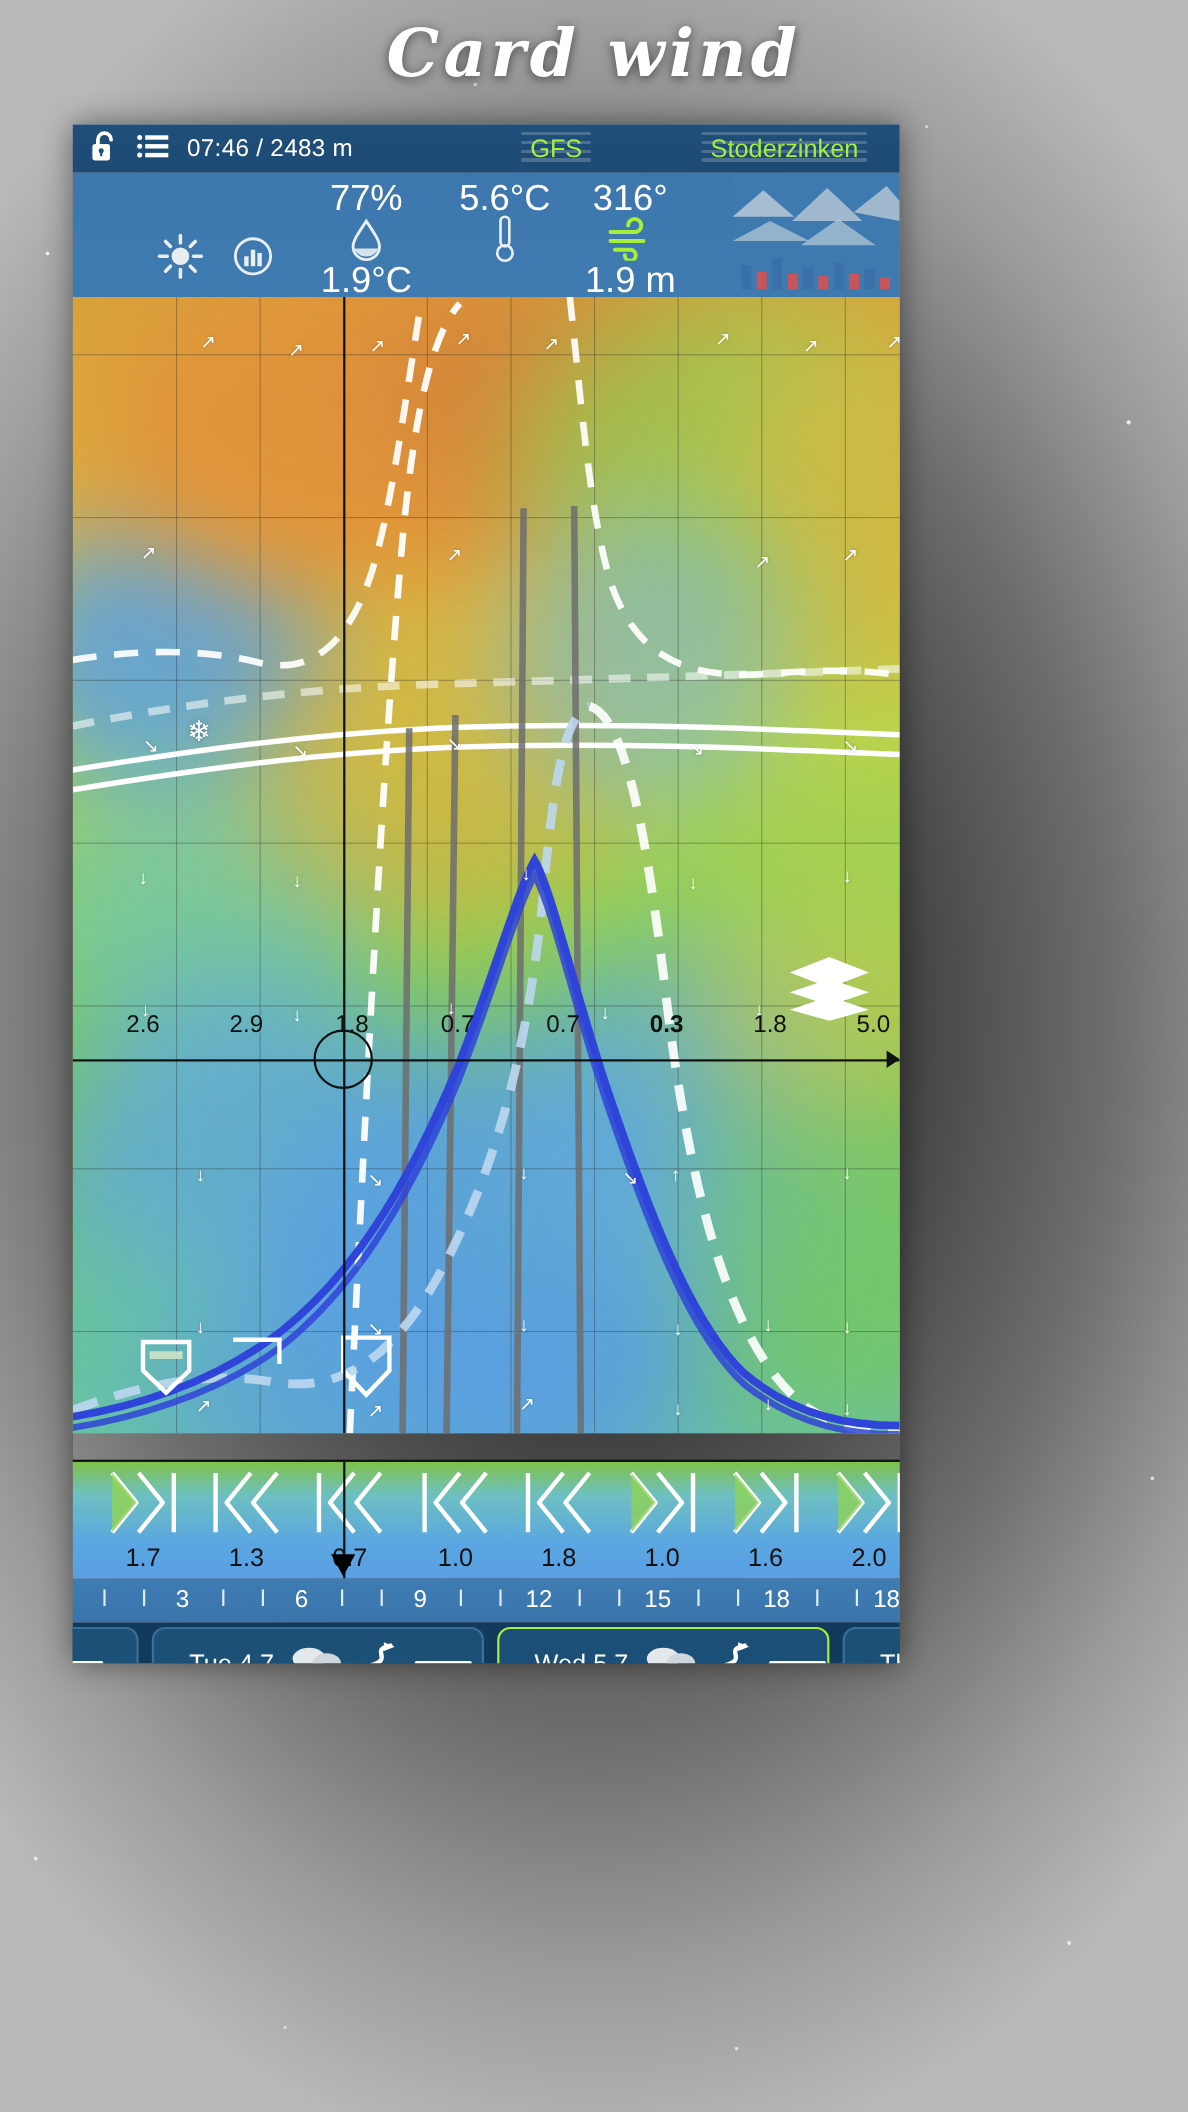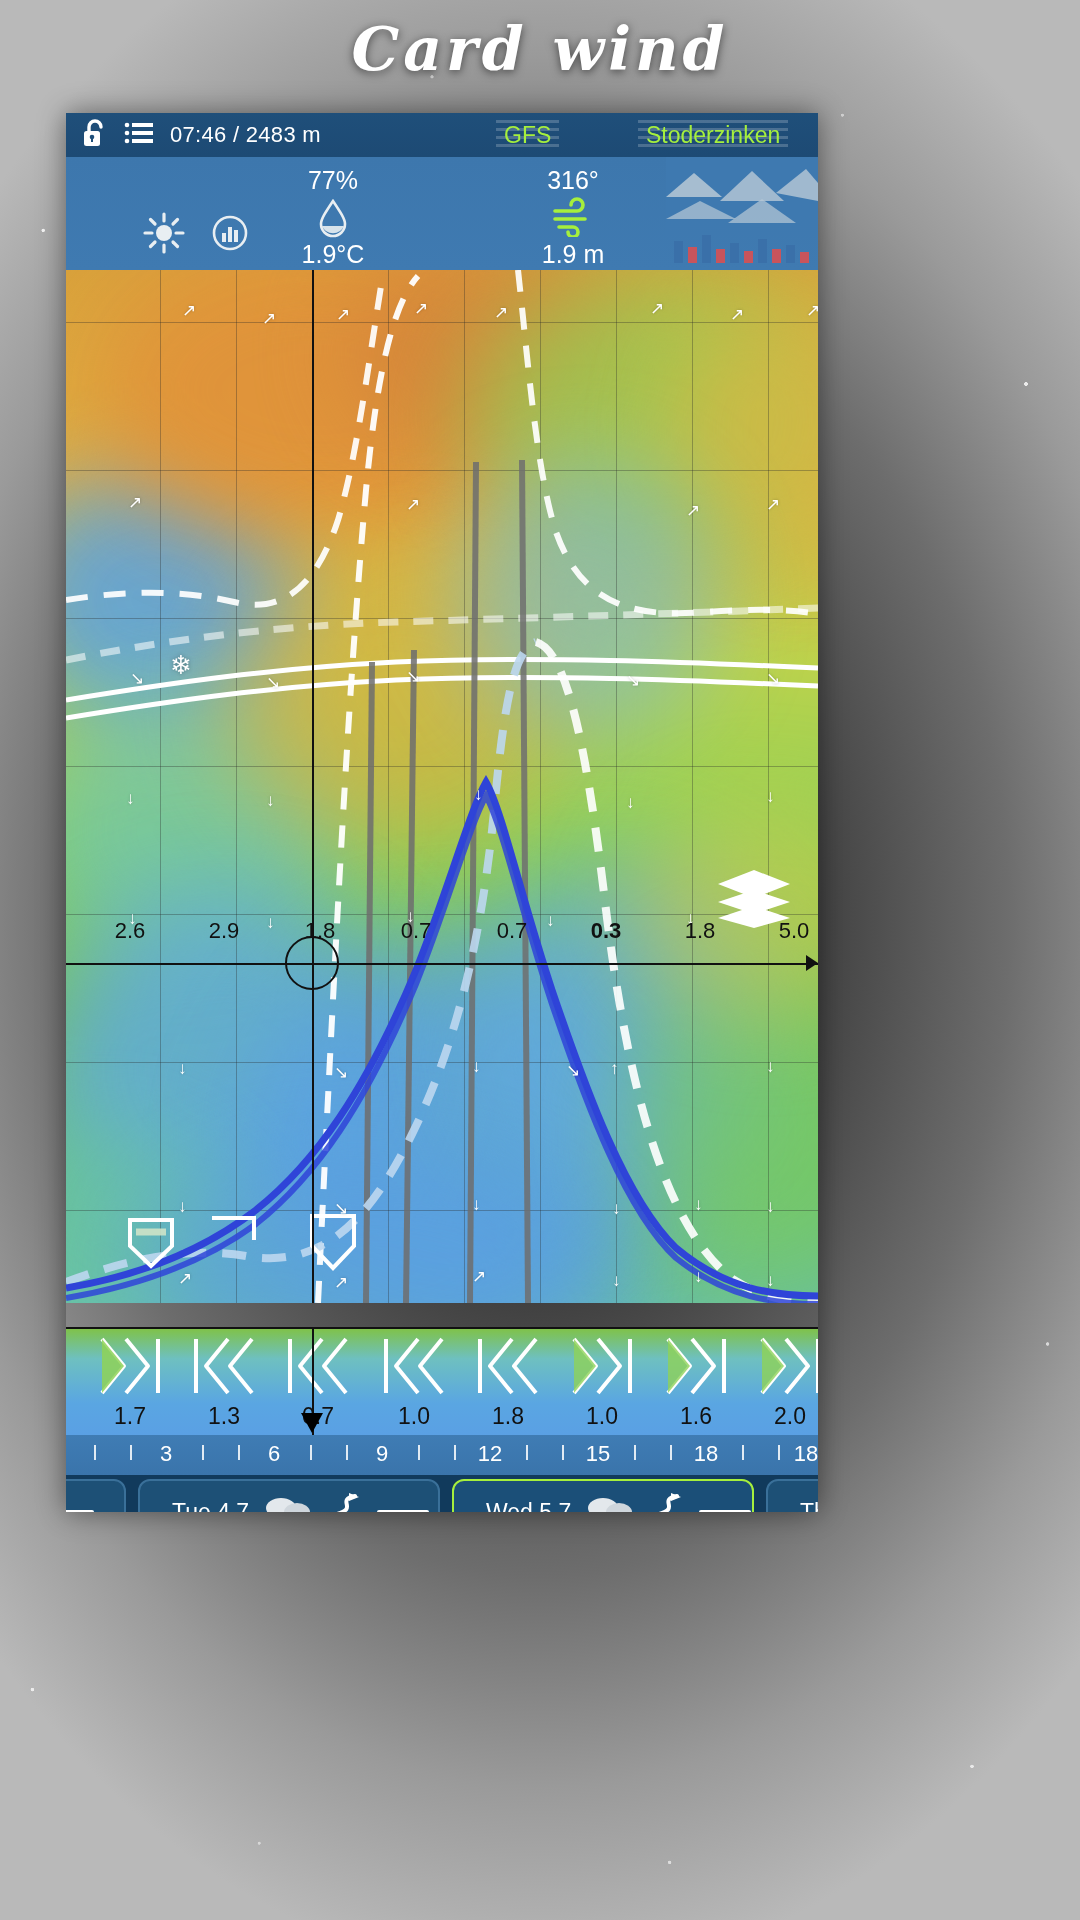--- a/index.html
+++ b/index.html
@@ -72,31 +72,31 @@
     position: relative; color: #a6ef3d; font-size: 23px;
     padding: 4px 8px; white-space: nowrap;
   }
   .chip::before {
     content:""; position:absolute; left:0; right:0; top:2px; bottom:2px;
     background:
       repeating-linear-gradient(180deg, rgba(255,255,255,.20) 0 3px, rgba(255,255,255,0) 3px 8px);
     pointer-events:none;
   }
   .chip span { position: relative; }
-  #chip-model { position:absolute; left: 430px; }
+  #chip-model { position:absolute; left: 408px; }
   #chip-place { position:absolute; left: 572px; }
 
   
   .infobar {
     position: relative; height: 113px;
     background: linear-gradient(180deg,#3d77ad 0%, #3f7ab1 100%);
     color: #fff;
   }
   .infocell { position: absolute; text-align: center; }
-  .infocell .val { font-size: 25px; line-height: 30px; }
+  .infocell .val { font-size: 33px; line-height: 30px; }
   .infocell .ic  { height: 44px; display:flex; align-items:center; justify-content:center; }
   .mtn {
     position:absolute; right:0; top:0; width:152px; height:113px; overflow:hidden;
     opacity:.85;
   }
 
   
   .chart {
     position: relative; height: 1033px; overflow: hidden;
     background: #7fc24a;
@@ -253,20 +253,29 @@
       <div class="val">77%</div>
       <div class="ic">
         <svg width="40" height="44" viewBox="0 0 40 44">
           <path d="M20 6 C12 18 8 24 8 29 a12 12 0 0 0 24 0 C32 24 28 18 20 6 Z" fill="none" stroke="#e8eef2" stroke-width="2.6"></path>
           <path d="M9 31 a12 12 0 0 0 22 0 Z" fill="#e8eef2" opacity=".9"></path>
         </svg>
       </div>
       <div class="val">1.9°C</div>
     </div>
 
+    <div class="infocell" style="left:318px; top:8px; width:150px;">
+      <div class="val">5.6°C</div>
+      <div class="ic">
+        <svg width="26" height="48" viewBox="0 0 26 48">
+          <rect x="9" y="4" width="8" height="27" rx="4" fill="none" stroke="#e8eef2" stroke-width="2.4"></rect>
+          <circle cx="13" cy="37" r="7" fill="none" stroke="#e8eef2" stroke-width="2.4"></circle>
+        </svg>
+      </div>
+    </div>
 
     <div class="infocell" style="left:432px; top:8px; width:150px;">
       <div class="val">316°</div>
       <div class="ic">
         <svg width="48" height="40" viewBox="0 0 48 40">
           <g fill="none" stroke="#a6ef3d" stroke-width="3.6" stroke-linecap="round">
             <path d="M6 14 h22 a6 6 0 1 0 -6 -6"></path>
             <path d="M6 22 h30"></path>
             <path d="M10 30 h14 a5 5 0 1 1 -5 5"></path>
           </g>

